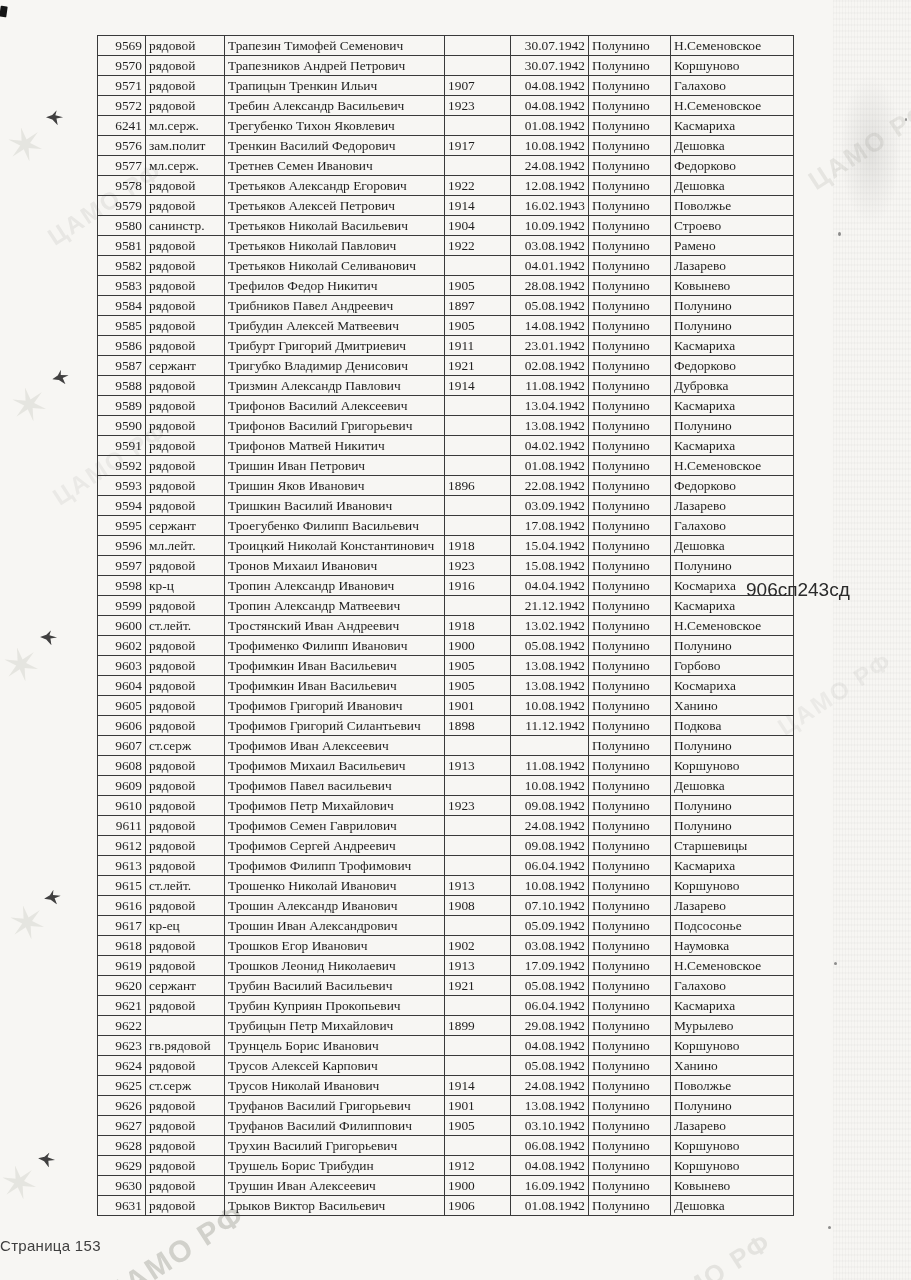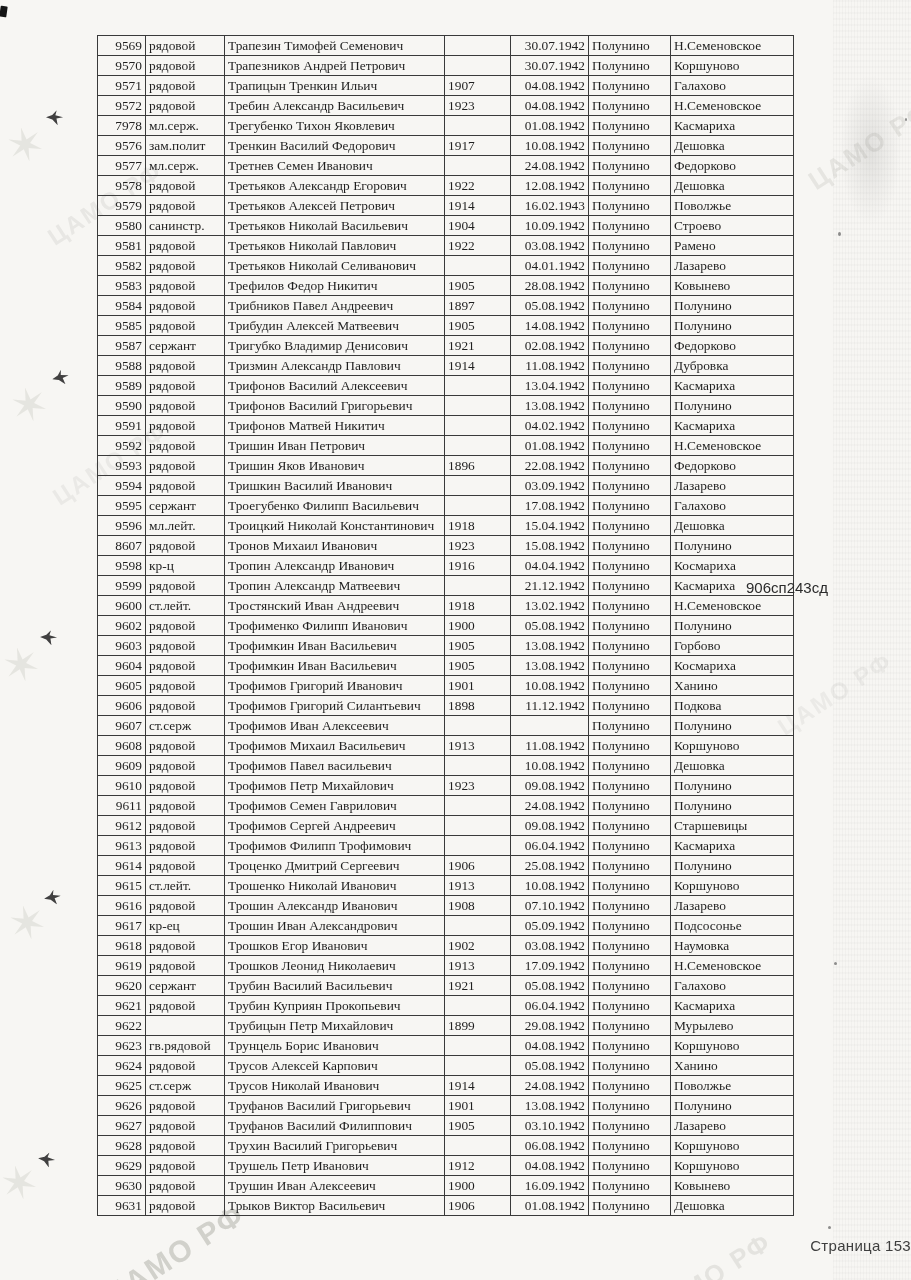--- a/index.html
+++ b/index.html
@@ -34,28 +34,28 @@
   td.c-rank{width:72px;padding-left:2px;font-size:12.8px;}
   td.c-name{width:213px;padding-left:4px;}
   td.c-year{width:59px;padding-left:8px;}
   td.c-date{width:71px;text-align:right;padding-right:4px;}
   td.c-place{width:75px;padding-left:5px;}
   td.c-burial{width:116px;padding-left:4px;}
 
   
   .footer{
     position:absolute;left:0;top:1237px;width:911px;
-    text-align:right;
+    text-align:left;
     font-family:"Liberation Sans","DejaVu Sans",sans-serif;
     font-size:15px;color:#3e3e3e;letter-spacing:.3px;
   }
   .annotation{
     position:absolute;left:746px;top:579px;
     font-family:"Liberation Sans","DejaVu Sans",sans-serif;
-    font-size:15px;color:#2b2b2b;
+    font-size:19px;color:#2b2b2b;
   }
 
   
   .mark{
     position:absolute;width:17px;height:15px;background:#2d2d2d;
     clip-path:polygon(0 52%,36% 34%,60% 0,54% 34%,100% 44%,62% 56%,72% 100%,38% 64%);
     filter:blur(.4px);opacity:.9;
   }
   .corner-blot{
     position:absolute;left:0;top:6px;width:7px;height:11px;
@@ -151,21 +151,21 @@
         <tr>
       <td class="c-n">9572</td>
       <td class="c-rank">рядовой</td>
       <td class="c-name">Требин Александр Васильевич</td>
       <td class="c-year">1923</td>
       <td class="c-date">04.08.1942</td>
       <td class="c-place">Полунино</td>
       <td class="c-burial">Н.Семеновское</td>
     </tr>
         <tr>
-      <td class="c-n">7978</td>
+      <td class="c-n">6241</td>
       <td class="c-rank">мл.серж.</td>
       <td class="c-name">Трегубенко Тихон Яковлевич</td>
       <td class="c-year"></td>
       <td class="c-date">01.08.1942</td>
       <td class="c-place">Полунино</td>
       <td class="c-burial">Касмариха</td>
     </tr>
         <tr>
       <td class="c-n">9576</td>
       <td class="c-rank">зам.полит</td>
@@ -250,20 +250,29 @@
         <tr>
       <td class="c-n">9585</td>
       <td class="c-rank">рядовой</td>
       <td class="c-name">Трибудин Алексей Матвеевич</td>
       <td class="c-year">1905</td>
       <td class="c-date">14.08.1942</td>
       <td class="c-place">Полунино</td>
       <td class="c-burial">Полунино</td>
     </tr>
         <tr>
+      <td class="c-n">9586</td>
+      <td class="c-rank">рядовой</td>
+      <td class="c-name">Трибурт Григорий Дмитриевич</td>
+      <td class="c-year">1911</td>
+      <td class="c-date">23.01.1942</td>
+      <td class="c-place">Полунино</td>
+      <td class="c-burial">Касмариха</td>
+    </tr>
+        <tr>
       <td class="c-n">9587</td>
       <td class="c-rank">сержант</td>
       <td class="c-name">Тригубко Владимир Денисович</td>
       <td class="c-year">1921</td>
       <td class="c-date">02.08.1942</td>
       <td class="c-place">Полунино</td>
       <td class="c-burial">Федорково</td>
     </tr>
         <tr>
       <td class="c-n">9588</td>
@@ -340,21 +349,21 @@
         <tr>
       <td class="c-n">9596</td>
       <td class="c-rank">мл.лейт.</td>
       <td class="c-name">Троицкий Николай Константинович</td>
       <td class="c-year">1918</td>
       <td class="c-date">15.04.1942</td>
       <td class="c-place">Полунино</td>
       <td class="c-burial">Дешовка</td>
     </tr>
         <tr>
-      <td class="c-n">8607</td>
+      <td class="c-n">9597</td>
       <td class="c-rank">рядовой</td>
       <td class="c-name">Тронов Михаил Иванович</td>
       <td class="c-year">1923</td>
       <td class="c-date">15.08.1942</td>
       <td class="c-place">Полунино</td>
       <td class="c-burial">Полунино</td>
     </tr>
         <tr>
       <td class="c-n">9598</td>
       <td class="c-rank">кр-ц</td>
@@ -484,29 +493,20 @@
         <tr>
       <td class="c-n">9613</td>
       <td class="c-rank">рядовой</td>
       <td class="c-name">Трофимов Филипп Трофимович</td>
       <td class="c-year"></td>
       <td class="c-date">06.04.1942</td>
       <td class="c-place">Полунино</td>
       <td class="c-burial">Касмариха</td>
     </tr>
         <tr>
-      <td class="c-n">9614</td>
-      <td class="c-rank">рядовой</td>
-      <td class="c-name">Троценко Дмитрий Сергеевич</td>
-      <td class="c-year">1906</td>
-      <td class="c-date">25.08.1942</td>
-      <td class="c-place">Полунино</td>
-      <td class="c-burial">Полунино</td>
-    </tr>
-        <tr>
       <td class="c-n">9615</td>
       <td class="c-rank">ст.лейт.</td>
       <td class="c-name">Трошенко Николай Иванович</td>
       <td class="c-year">1913</td>
       <td class="c-date">10.08.1942</td>
       <td class="c-place">Полунино</td>
       <td class="c-burial">Коршуново</td>
     </tr>
         <tr>
       <td class="c-n">9616</td>
@@ -621,21 +621,21 @@
       <td class="c-rank">рядовой</td>
       <td class="c-name">Трухин Василий Григорьевич</td>
       <td class="c-year"></td>
       <td class="c-date">06.08.1942</td>
       <td class="c-place">Полунино</td>
       <td class="c-burial">Коршуново</td>
     </tr>
         <tr>
       <td class="c-n">9629</td>
       <td class="c-rank">рядовой</td>
-      <td class="c-name">Трушель Петр Иванович</td>
+      <td class="c-name">Трушель Борис Трибудин</td>
       <td class="c-year">1912</td>
       <td class="c-date">04.08.1942</td>
       <td class="c-place">Полунино</td>
       <td class="c-burial">Коршуново</td>
     </tr>
         <tr>
       <td class="c-n">9630</td>
       <td class="c-rank">рядовой</td>
       <td class="c-name">Трушин Иван Алексеевич</td>
       <td class="c-year">1900</td>

